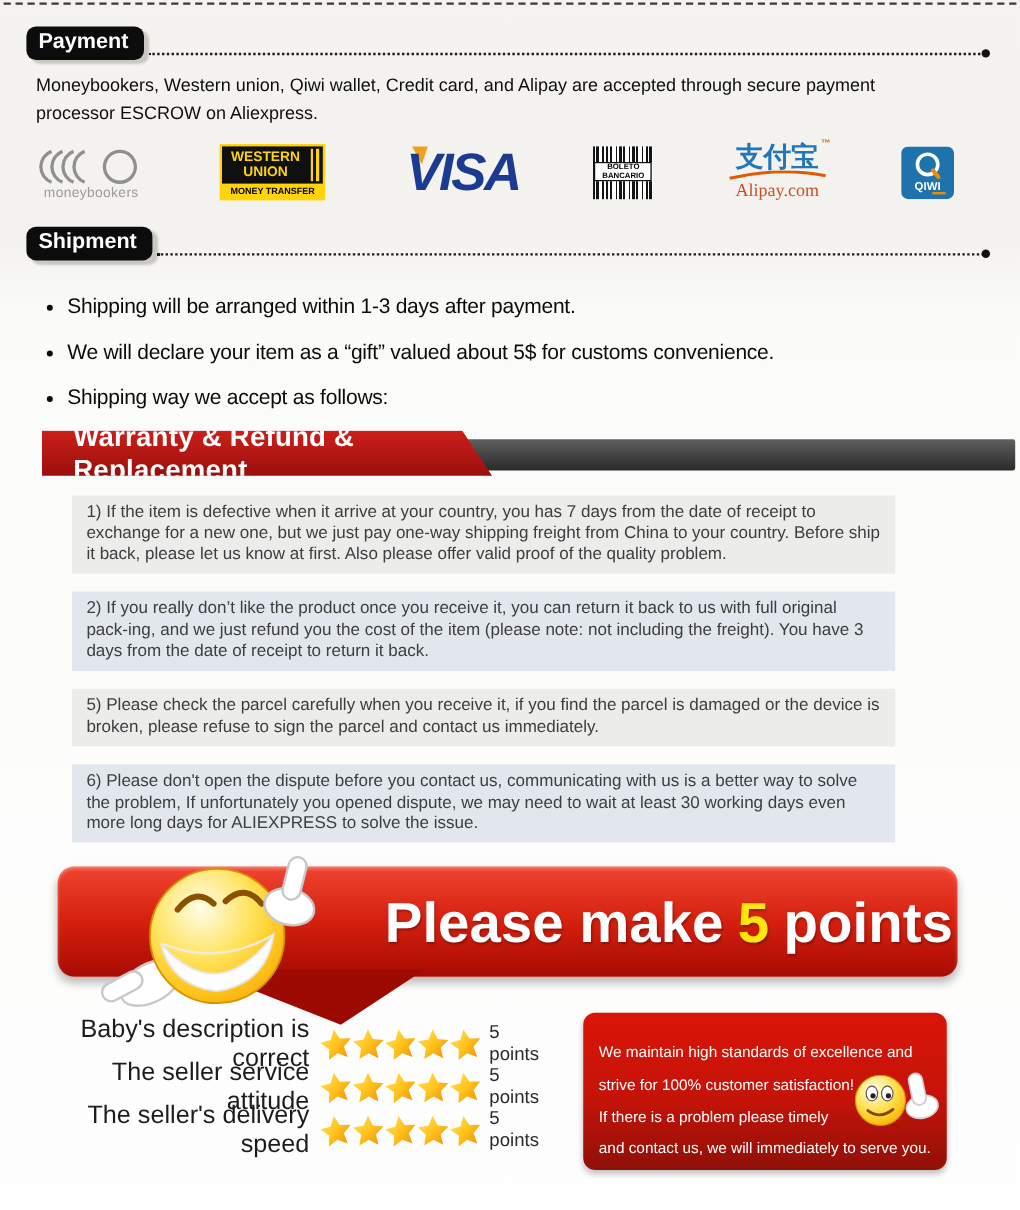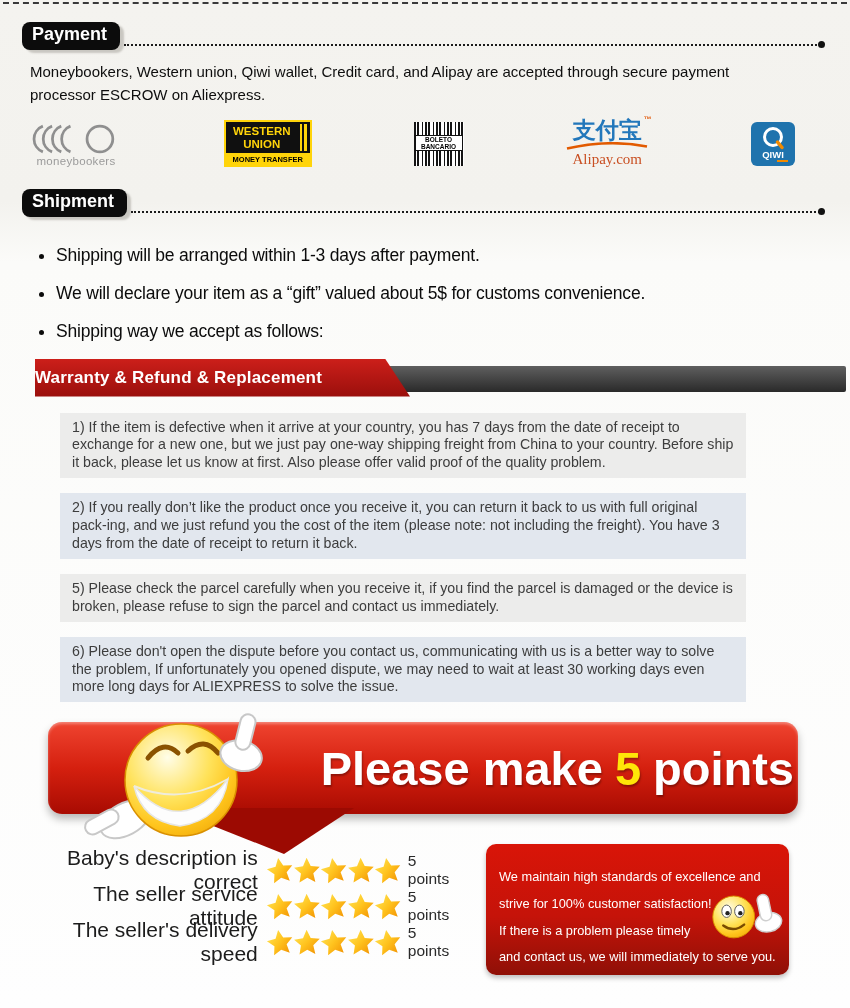--- a/index.html
+++ b/index.html
@@ -48,21 +48,21 @@
   .bullets li { font-size:17.5px; color:#0b0b0b; margin-bottom:17px; letter-spacing:-0.2px; }
 
   
   .warranty-banner { position:relative; height:38px; margin-top:12px; }
   .dark-bar { position:absolute; left:40px; right:4px; top:7px; height:26px;
               background:linear-gradient(180deg,#5f5f5f,#2a2a2a); border-radius:2px; }
   .red-ribbon { position:absolute; left:35px; top:0; width:375px; height:38px;
                 background:linear-gradient(180deg,#cc1f1a,#9a0f0c);
                 clip-path:polygon(0 0, 350px 0, 375px 38px, 0 38px);
                 display:flex; align-items:center; }
-  .red-ribbon span { color:#fff; font-weight:bold; font-size:17px; letter-spacing:0.2px; }
+  .red-ribbon span { color:#fff; font-weight:bold; font-size:23px; padding-left:26px; letter-spacing:0.2px; }
 
   
   .terms { margin:16px 0 0 60px; width:686px; }
   .term { font-size:14.2px; line-height:1.26; color:#3d3d3d; padding:6px 12px; margin:0 0 15px 0; }
   .term.gray { background:#ececeb; }
   .term.blue { background:#e2e7ee; }
 
   
   .points-banner { position:relative; margin:20px 52px 0 48px; height:92px; border-radius:14px;
                    background:linear-gradient(180deg,#ef4430 0%,#d5200f 50%,#a80b02 100%);
@@ -135,20 +135,24 @@
     </div>
 
     <div class="logo wu">
       <div class="wu-top">
         <div>WESTERN</div>
         <div>UNION</div>
       </div>
       <div class="wu-bottom">MONEY TRANSFER</div>
     </div>
 
+    <div class="logo visa">
+      <span class="visa-tri"></span>
+      <span class="visa-text">VISA</span>
+    </div>
 
     <div class="logo boleto">
       <div class="barcode"></div>
       <div class="boleto-tag">
         <div>BOLETO</div>
         <div>BANCARIO</div>
       </div>
     </div>
 
     <div class="logo alipay">

